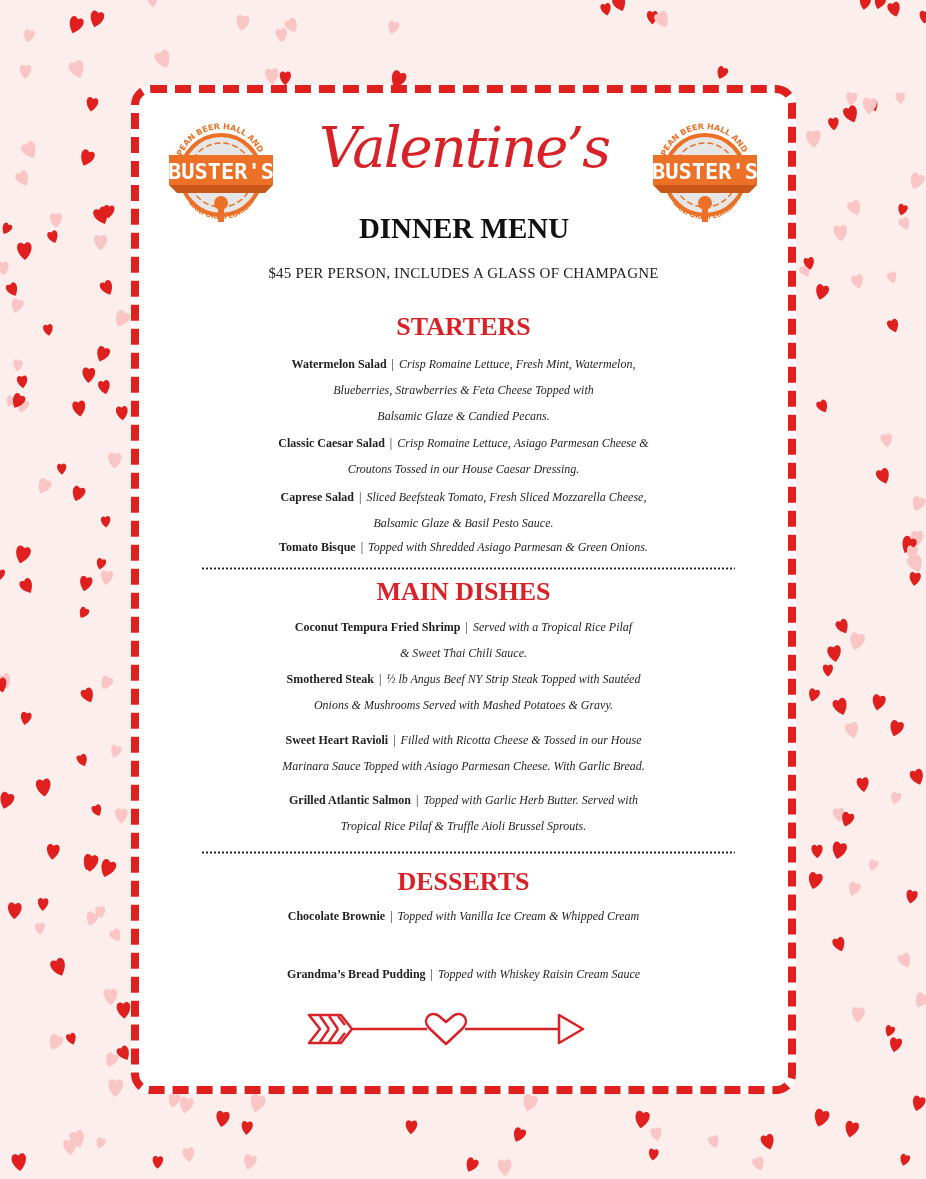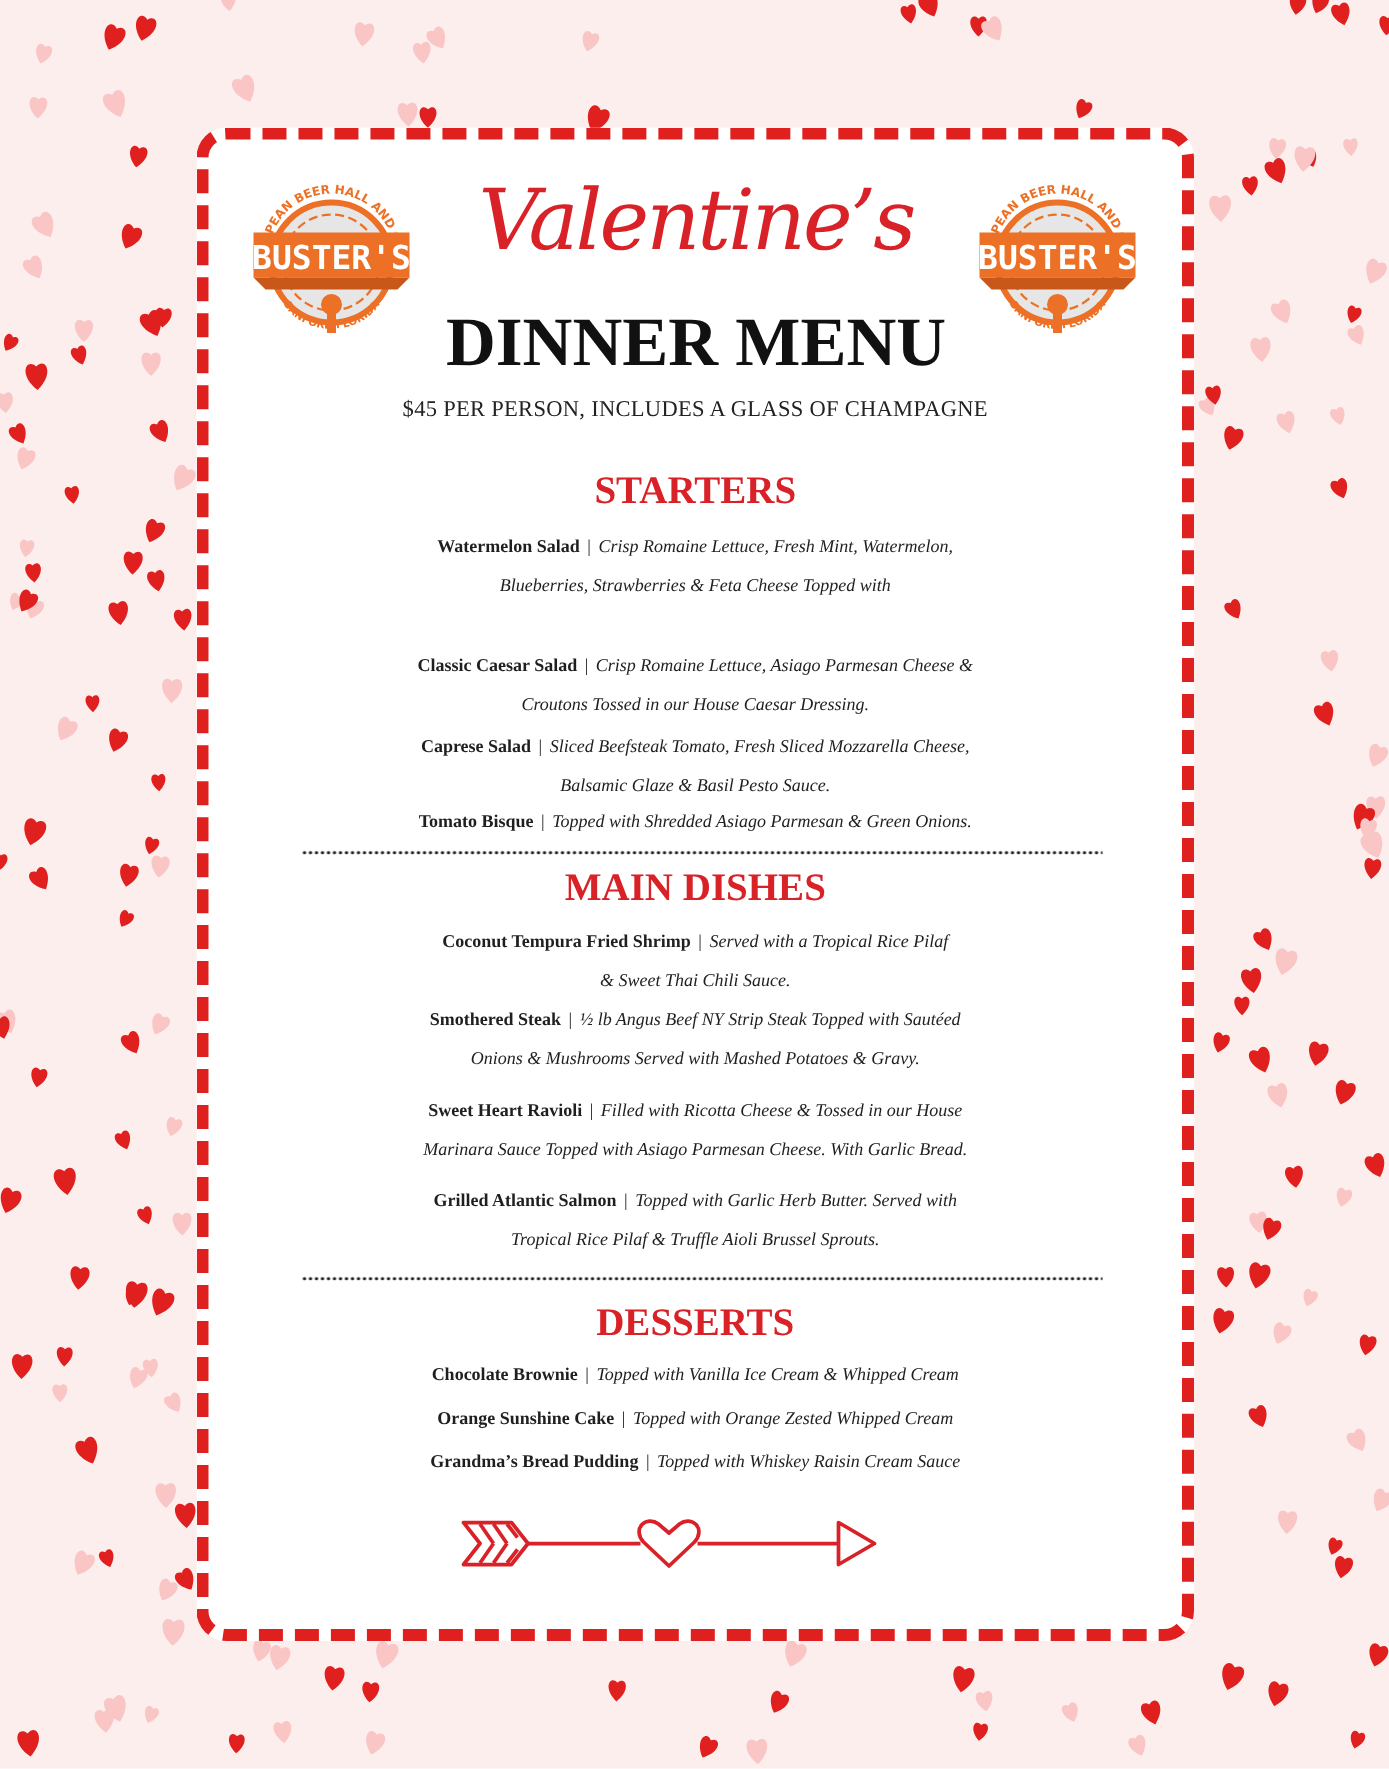--- a/index.html
+++ b/index.html
@@ -24,21 +24,21 @@
   .logo.left { left:26px; }
   .logo.right { left:510px; }
   .title-script {
     position:absolute; left:140px; top:10px; width:370px; text-align:center;
     font-family:"DejaVu Serif", serif; font-style:italic;
     font-size:56px; color:#d92228; letter-spacing:-2px; line-height:90px;
   }
   .title-main {
     position:absolute; left:140px; top:112px; width:370px; text-align:center;
     font-family:"Liberation Serif", serif; font-weight:bold;
-    font-size:46px; color:#111; line-height:46px;
+    font-size:29px; color:#111; line-height:46px;
   }
   .price {
     position:absolute; left:0; top:172px; width:649px; text-align:center;
     font-family:"Liberation Serif", serif; font-size:15px; color:#222;
     letter-spacing:0.2px;
   }
   .section-title {
     position:absolute; left:0; width:649px; text-align:center;
     font-family:"Liberation Serif", serif; font-weight:bold;
     font-size:26px; color:#d92228; line-height:34px;
@@ -274,20 +274,21 @@
     <text font-size="7" fill="#ec7126" font-family="DejaVu Sans, sans-serif" font-weight="bold"><textPath href="#arcRb" startOffset="50%" text-anchor="middle">SANFORD FLORIDA</textPath></text>
   </svg>
 
   <div class="price">$45 PER PERSON, INCLUDES A GLASS OF CHAMPAGNE</div>
 
   <div class="section-title" style="top:217px">STARTERS</div>
 
   <div class="item" style="top:258px">
     <div><span class="name">Watermelon Salad</span> <span class="sep">|</span> <span class="desc">Crisp Romaine Lettuce, Fresh Mint, Watermelon,</span></div>
     <div class="desc">Blueberries, Strawberries &amp; Feta Cheese Topped with</div>
+    <div class="desc">Balsamic Glaze &amp; Candied Pecans.</div>
   </div>
 
   <div class="item" style="top:337px">
     <div><span class="name">Classic Caesar Salad</span> <span class="sep">|</span> <span class="desc">Crisp Romaine Lettuce, Asiago Parmesan Cheese &amp;</span></div>
     <div class="desc">Croutons Tossed  in our House Caesar Dressing.</div>
   </div>
 
   <div class="item" style="top:391px">
     <div><span class="name">Caprese Salad</span> <span class="sep">|</span> <span class="desc">Sliced Beefsteak Tomato, Fresh Sliced Mozzarella Cheese,</span></div>
     <div class="desc">Balsamic Glaze &amp; Basil Pesto Sauce.</div>
@@ -322,23 +323,20 @@
   </div>
 
   <div class="dots" style="top:758px"></div>
 
   <div class="section-title" style="top:772px">DESSERTS</div>
 
   <div class="item" style="top:810px">
     <div><span class="name">Chocolate Brownie</span> <span class="sep">|</span> <span class="desc">Topped with Vanilla Ice Cream &amp; Whipped Cream</span></div>
   </div>
 
-  <div class="item" style="top:839px">
-    <div><span class="name">Orange Sunshine Cake</span> <span class="sep">|</span> <span class="desc">Topped with Orange Zested Whipped Cream</span></div>
-  </div>
 
   <div class="item" style="top:868px">
     <div><span class="name">Grandma’s Bread Pudding</span> <span class="sep">|</span> <span class="desc">Topped with Whiskey Raisin Cream Sauce</span></div>
   </div>
 
   <svg class="arrow" viewBox="0 0 280 45">
     <g fill="none" stroke="#d92228" stroke-width="2.5" stroke-linejoin="round">
       <line x1="45" y1="22" x2="120" y2="22"></line>
       <line x1="158" y1="22" x2="252" y2="22"></line>
 

